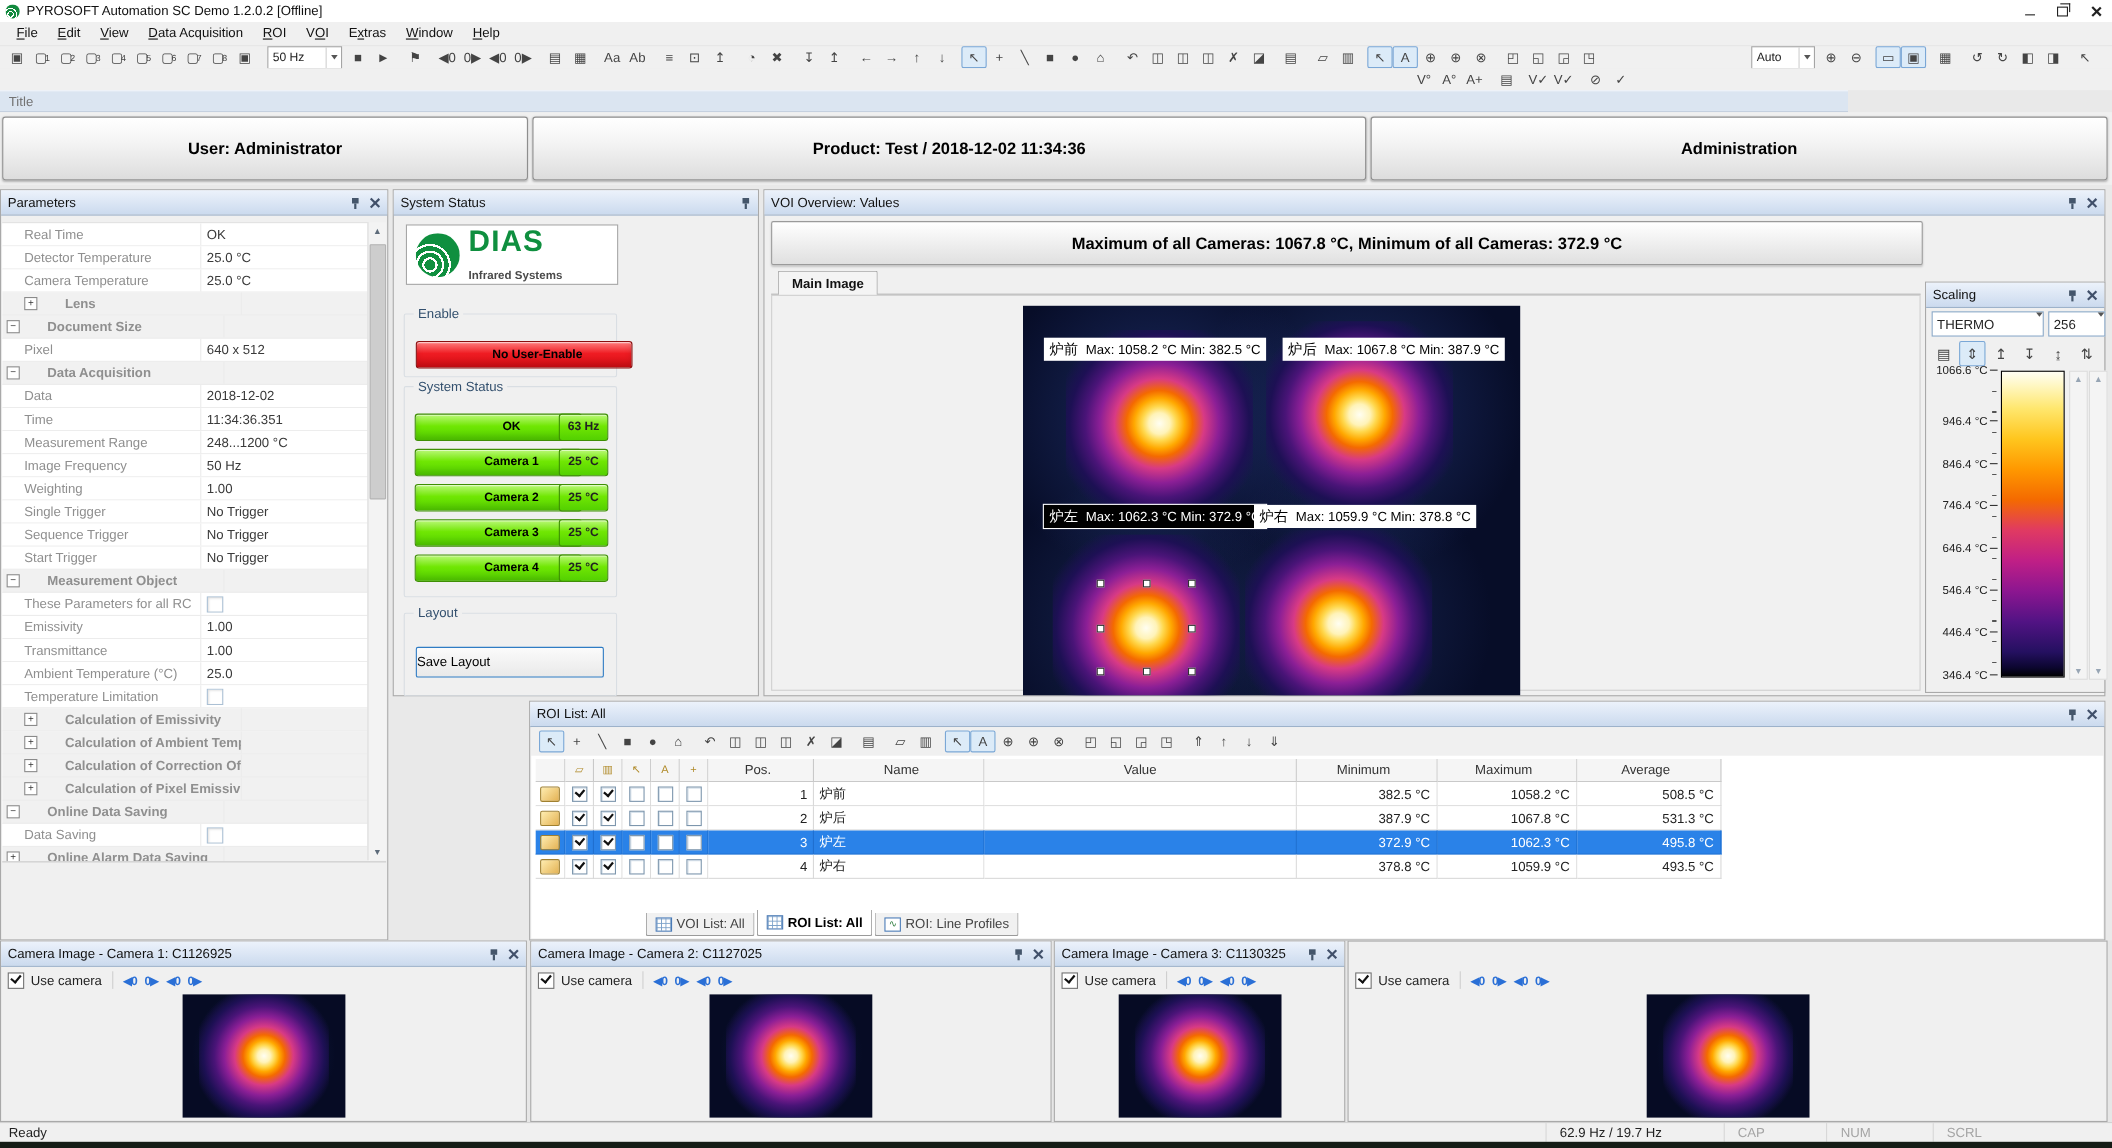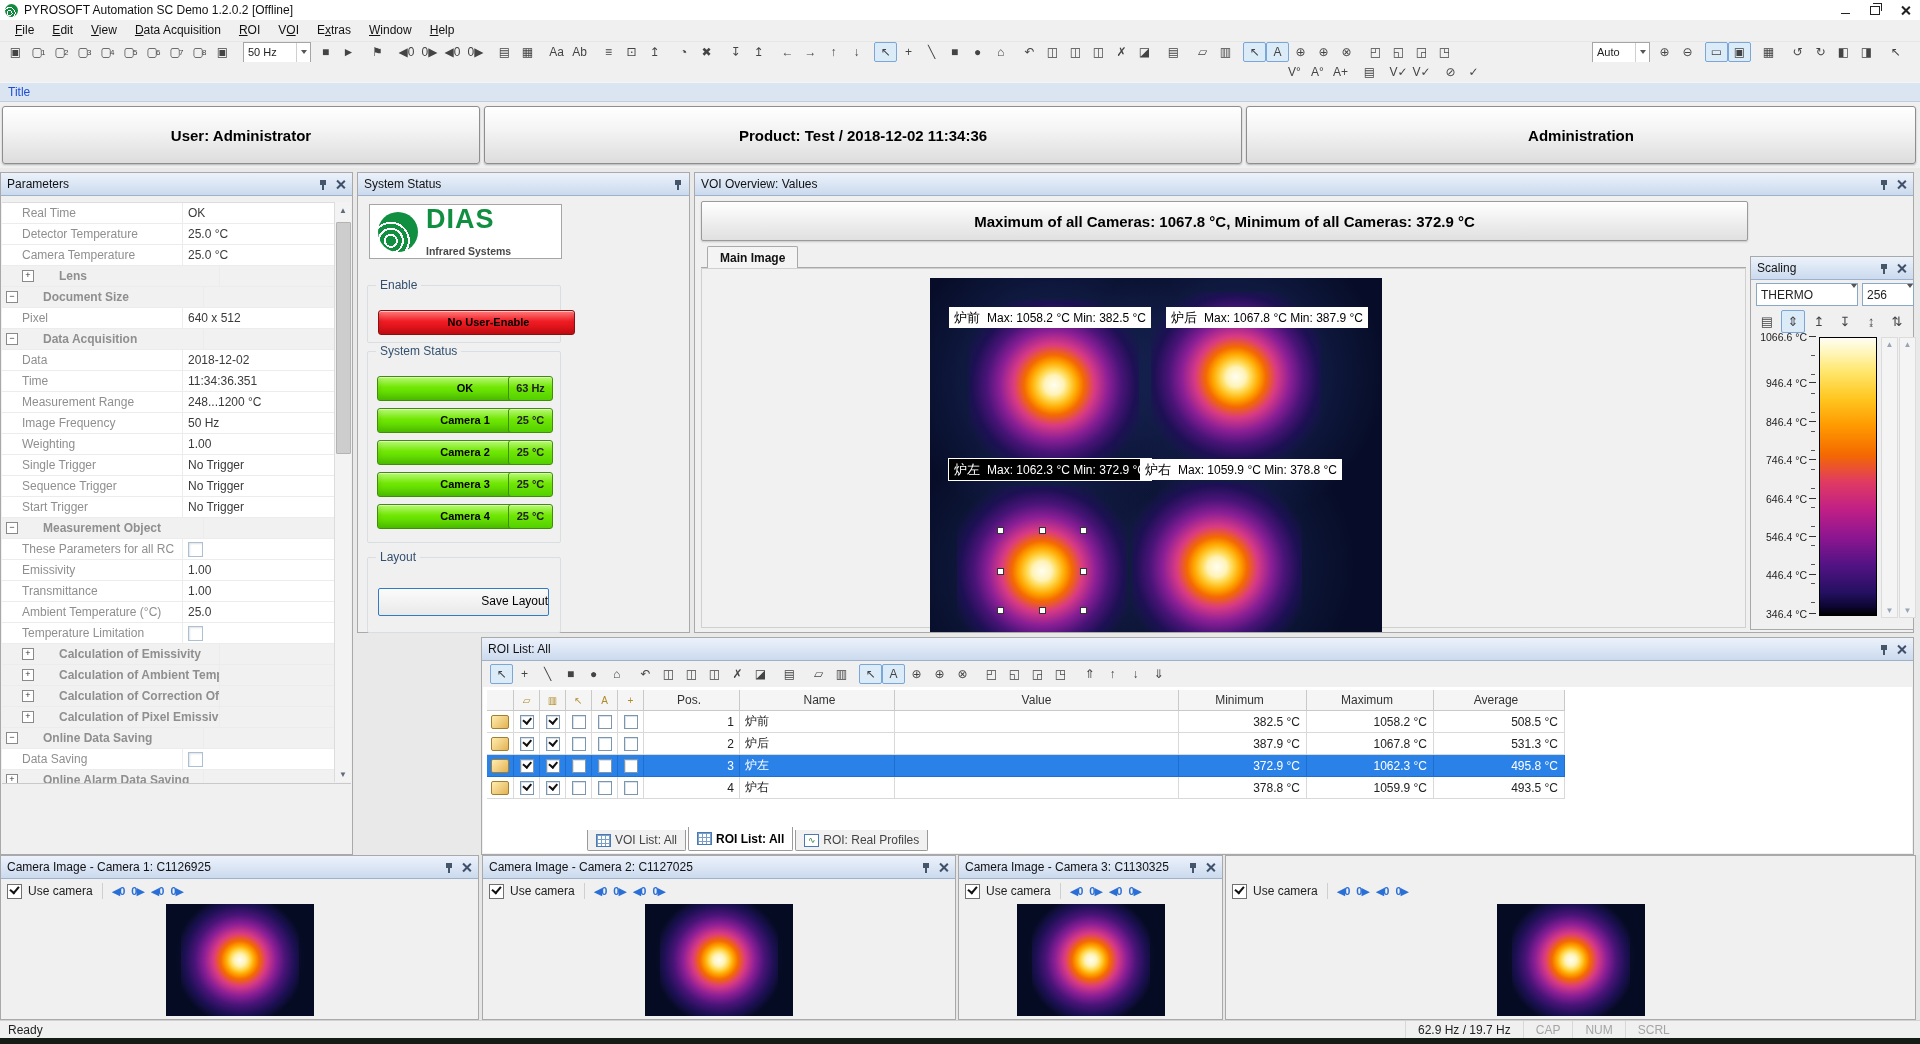--- a/index.html
+++ b/index.html
@@ -31,21 +31,21 @@
   .ticon.hl{border:1px solid #7aa7d6;background:#dcebf8;}
   .tsep{width:1px;height:15px;background:#d2d2d2;margin:0 3px;flex:none;}
   .combo{height:19px;background:#fff;border:1px solid #a5a5a5;display:flex;align-items:center;font-size:11px;color:#222;flex:none;margin:0 3px;}
   .combo .cval{padding:0 4px;flex:1;}
   .combo .carr{width:13px;height:100%;display:flex;align-items:center;justify-content:center;border-left:1px solid #d0d0d0;}
   .tri-dn{width:0;height:0;border-left:3px solid transparent;border-right:3px solid transparent;border-top:4px solid #555;}
   .w66{width:66px}.w56{width:56px}
   .autogap{margin-left:130px;}
   .row2pad{margin-left:1279px;}
   
-  .titlestrip{position:absolute;left:0;top:82px;width:1920px;height:20px;background:#dbe5f1;border-top:1px solid #f2f6fb;border-bottom:1px solid #c3cedd;box-sizing:border-box;display:flex;align-items:center;padding-left:8px;color:#1d4ed8;}
+  .titlestrip{position:absolute;left:0;top:82px;width:1680px;height:20px;background:#dbe5f1;border-top:1px solid #f2f6fb;border-bottom:1px solid #c3cedd;box-sizing:border-box;display:flex;align-items:center;padding-left:8px;color:#737373;}
   .hdrrow{position:absolute;left:0;top:102px;width:1920px;height:66px;background:#f0f0f0;}
   .hbtn{position:absolute;top:4px;height:56px;border:1px solid #8e8e8e;border-radius:3px;
         background:linear-gradient(#ffffff,#f4f4f4 40%,#dddddd);box-shadow:0 1px 2px rgba(0,0,0,.25), inset 0 1px 0 #fff;
         display:flex;align-items:center;justify-content:center;font-size:15px;font-weight:bold;color:#000;}
   .hbtn.user{left:2px;width:476px;} .hbtn.product{left:484px;width:756px;} .hbtn.admin{left:1246px;width:668px;}
   
   .panel{position:absolute;background:#f0f0f0;border:1px solid #a9a9a9;box-sizing:border-box;}
   .caption{height:22px;background:linear-gradient(#ecf2fb,#cbdaee);border-bottom:1px solid #9db2ca;display:flex;align-items:center;padding:0 6px;color:#111;font-size:12px;}
   .caption .sp{flex:1;}
   .pin{width:10px;height:13px;position:relative;flex:none;margin-left:7px;}
@@ -83,21 +83,21 @@
   .g-layout{left:9px;top:384px;width:192px;height:74px;}
   .bigbtn{position:absolute;border-radius:3px;font-weight:bold;font-size:11px;text-align:center;color:#000;
           box-shadow:inset 0 1px 0 rgba(255,255,255,.55), inset 0 -4px 6px rgba(0,0,0,.12);padding-left:24px;}
   .redbtn{left:10px;top:24px;width:171px;height:23px;line-height:23px;border:1px solid #8c0f0f;
           background:linear-gradient(#ff7d7d,#ef1c23 45%,#d40d13);}
   .grnbtn{left:9px;width:126px;height:23px;line-height:22px;border:1px solid #3e8f04;
           background:linear-gradient(#baf878,#70e703 45%,#53d001);}
   .grnval{left:140px;width:43px;height:23px;line-height:22px;border:1px solid #3e8f04;position:absolute;border-radius:3px;font-weight:bold;font-size:11px;text-align:center;
           background:linear-gradient(#baf878,#70e703 45%,#53d001);box-shadow:inset 0 1px 0 rgba(255,255,255,.55);}
   .savebtn{position:absolute;left:10px;top:30px;width:169px;height:26px;border:1px solid #2f7cc4;border-radius:2px;
-           background:linear-gradient(#fbfbfb,#e9e9e9);text-align:right;line-height:25px;font-size:12px;color:#000;}
+           background:linear-gradient(#fbfbfb,#e9e9e9);text-align:left;line-height:25px;font-size:12px;color:#000;}
   
   .p-voi{left:694px;top:172px;width:1220px;height:461px;}
   .banner{position:absolute;left:6px;top:28px;width:1045px;height:38px;border:1px solid #9a9a9a;border-radius:2px;
           background:linear-gradient(#ffffff,#ececec 60%,#e0e0e0);box-shadow:inset 0 1px 0 #fff,0 1px 2px rgba(0,0,0,.18);
           display:flex;align-items:center;justify-content:center;font-size:15px;font-weight:bold;color:#000;}
   .tabstrip{position:absolute;left:6px;top:72px;width:1045px;height:23px;border-bottom:1px solid #a9a9a9;box-sizing:border-box;}
   .vtab{display:inline-flex;align-items:center;height:22px;margin-left:6px;padding:0 12px;border:1px solid #a9a9a9;border-bottom:1px solid #f4f4f4;border-radius:2px 2px 0 0;background:#f4f4f4;font-weight:bold;color:#111;position:relative;top:1px;}
   .voibody{position:absolute;left:6px;top:95px;width:1045px;height:360px;background:#f1f1f1;border:1px solid #d0d0d0;box-sizing:border-box;}
   .thermal{position:absolute;left:228px;top:9px;width:452px;height:354px;overflow:hidden;
      background:
@@ -173,21 +173,21 @@
   .ck.on::after{content:"";position:absolute;left:2px;top:1px;width:7px;height:4px;border-left:2px solid #111;border-bottom:2px solid #111;transform:rotate(-50deg);}
   .camdiv{width:1px;height:16px;background:#cfcfcf;margin:0 3px;}
   .camico{color:#2a6fd6;font-weight:bold;font-size:11px;letter-spacing:-1px;}
   .camimg{position:absolute;left:50%;top:48px;width:148px;height:112px;margin-left:-74px;overflow:hidden;
      background:radial-gradient(circle at 50% 48%, #152252 0, rgba(7,11,36,0) 65px), #060b24;}
   .spot2{position:absolute;left:50%;top:50%;width:118px;height:118px;transform:translate(-50%,-50%);
     background:radial-gradient(circle, #fffef2 0%, #fff3b8 7%, #ffd84e 12%, #ffa800 17%, #f46a00 23%, #d83a85 32%, #8c1f96 43%, #4a1478 54%, #1d1054 66%, rgba(10,16,52,0) 78%);}
   
   .statusbar{position:absolute;left:0;top:1020px;width:1920px;height:18px;background:#f0f0f0;border-top:1px solid #d2d2d2;box-sizing:border-box;display:flex;align-items:center;}
   .st-ready{padding-left:8px;color:#222;}
-  .st-right{position:absolute;left:1405px;top:0;height:100%;display:flex;align-items:center;}
+  .st-right{position:absolute;left:1405px;top:0;height:100%;display:flex;align-items:center;gap:44px;}
   .st-cell{padding:0 12px;border-left:1px solid #d8d8d8;height:100%;display:flex;align-items:center;color:#222;}
   .st-flag{color:#a4a4a4;}
   .darkstrip{position:absolute;left:0;top:1038px;width:1920px;height:6px;background:#151c16;}
 </style>
 </head>
 <body>
 
 <div id="app">
 
   <div class="titlebar">
@@ -1361,21 +1361,21 @@
 
           <span class="rtab active">
             <span class="gridicon"></span>
 
             <span>ROI List: All</span>
           </span>
 
           <span class="rtab">
 
             <span class="waveicon">∿</span>
-            <span>ROI: Real Profiles</span>
+            <span>ROI: Line Profiles</span>
           </span>
         </div>
     </div>
   </div>
 
   <div class="cams">
 
       <div class="campanel">
         <div class="caption">
           <span>Camera Image - Camera 1: C1126925</span>

